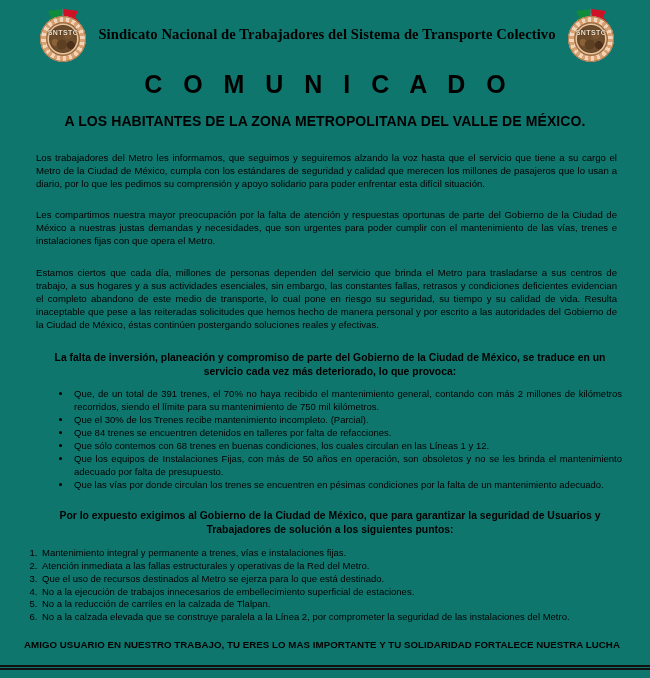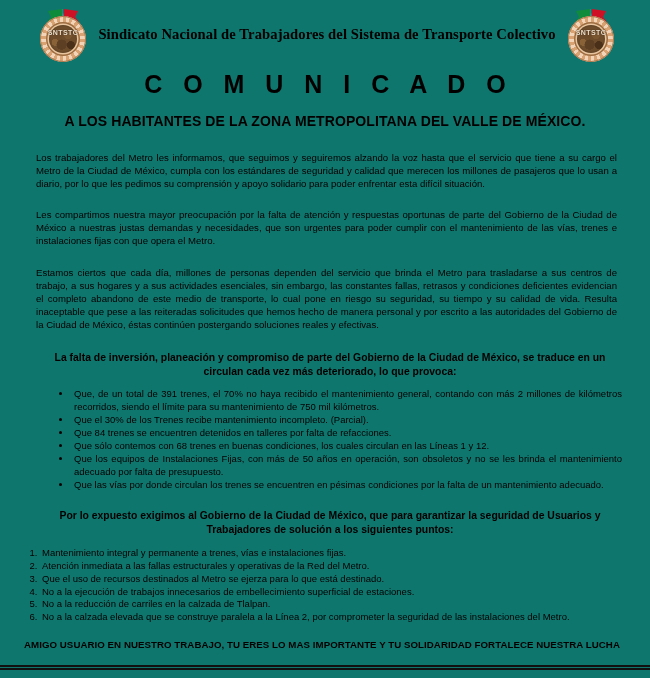--- a/index.html
+++ b/index.html
@@ -251,21 +251,21 @@
 
 
   <div class="addressee">A LOS HABITANTES DE LA ZONA METROPOLITANA DEL VALLE DE MÉXICO.</div>
 
   <div class="body-wrap">
     <p class="para">Los trabajadores del Metro les informamos, que seguimos y seguiremos alzando la voz hasta que el servicio que tiene a su cargo el Metro de la Ciudad de México, cumpla con los estándares de seguridad y calidad que merecen los millones de pasajeros que lo usan a diario, por lo que les pedimos su comprensión y apoyo solidario para poder enfrentar esta difícil situación.</p>
     <p class="para">Les compartimos nuestra mayor preocupación por la falta de atención y respuestas oportunas de parte del Gobierno de la Ciudad de México a nuestras justas demandas y necesidades, que son urgentes para poder cumplir con el mantenimiento de las vías, trenes e instalaciones fijas con que opera el Metro.</p>
     <p class="para">Estamos ciertos que cada día, millones de personas dependen del servicio que brinda el Metro para trasladarse a sus centros de trabajo, a sus hogares y a sus actividades esenciales, sin embargo, las constantes fallas, retrasos y condiciones deficientes evidencian el completo abandono de este medio de transporte, lo cual pone en riesgo su seguridad, su tiempo y su calidad de vida. Resulta inaceptable que pese a las reiteradas solicitudes que hemos hecho de manera personal y por escrito a las autoridades del Gobierno de la Ciudad de México, éstas continúen postergando soluciones reales y efectivas.</p>
   </div>
 
-  <div class="center-bold">La falta de inversión, planeación y compromiso de parte del Gobierno de la Ciudad de México, se traduce en un circulan cada vez más deteriorado, lo que provoca:</div>
+  <div class="center-bold">La falta de inversión, planeación y compromiso de parte del Gobierno de la Ciudad de México, se traduce en un servicio cada vez más deteriorado, lo que provoca:</div>
 
   <ul class="bullets">
     <li>Que, de un total de 391 trenes, el 70% no haya recibido el mantenimiento general,  contando con más 2 millones de kilómetros recorridos, siendo el límite para su mantenimiento de 750 mil kilómetros.</li>
     <li>Que el 30% de los Trenes recibe mantenimiento incompleto. (Parcial).</li>
     <li>Que 84 trenes se encuentren detenidos en talleres por falta de refacciones.</li>
     <li>Que sólo contemos con 68 trenes en buenas condiciones, los cuales circulan en las Líneas 1 y 12.</li>
     <li>Que los equipos de Instalaciones Fijas, con más de 50 años en operación, son obsoletos y no se les brinda el mantenimiento adecuado por falta de presupuesto.</li>
     <li>Que las vías por donde circulan los trenes se encuentren en pésimas condiciones por la falta de un mantenimiento adecuado.</li>
   </ul>
 

